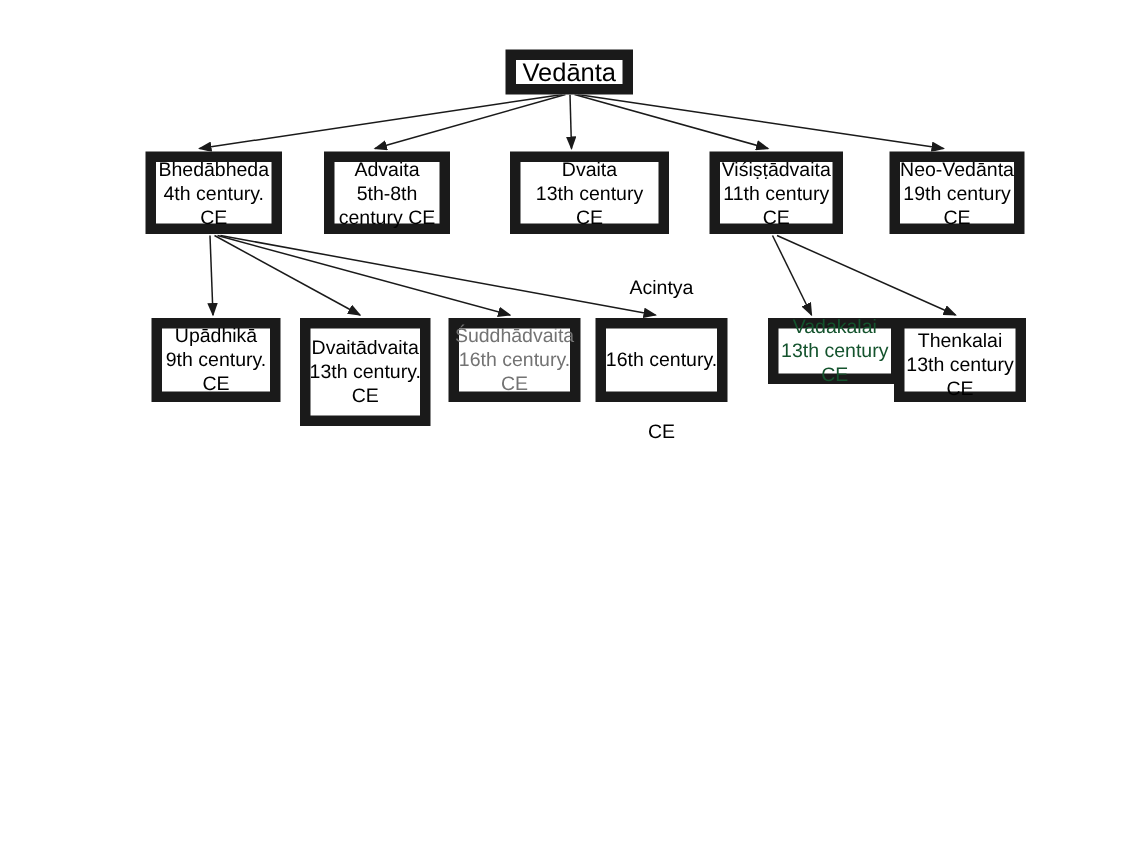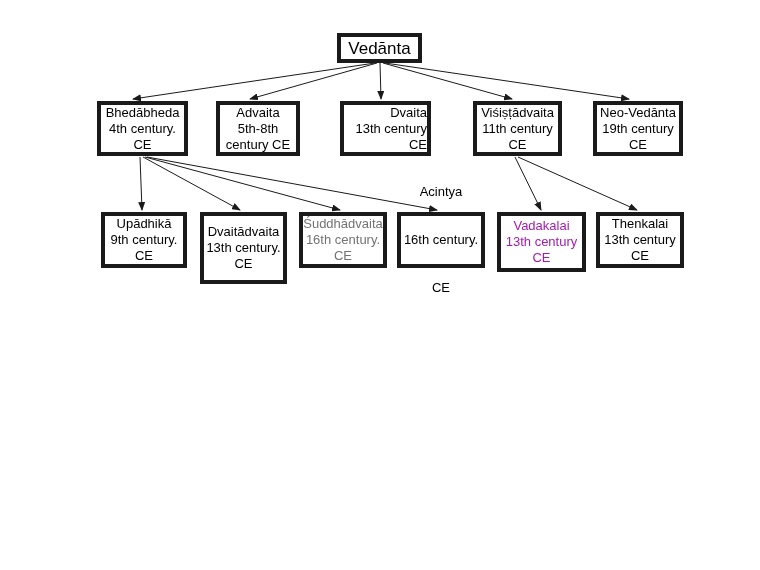--- a/index.html
+++ b/index.html
@@ -19,21 +19,21 @@
     position: absolute;
     left: 0;
     top: 0;
     width: 760px;
     height: 570px;
   }
   .node {
     position: absolute;
     box-sizing: border-box;
     background: #ffffff;
-    border: 4px solid #4c1d95;
+    border: 7px solid #4c1d95;
     display: flex;
     flex-direction: column;
     align-items: center;
     justify-content: center;
     text-align: center;
     color: #000000;
     z-index: 2;
   }
   .node .line {
     display: block;
@@ -82,21 +82,21 @@
       <div class="node node-level1" style="left: 97px; top: 101px; width: 91px; height: 55px; border-color: rgb(26, 26, 26); color: rgb(0, 0, 0);">
         <span class="line">Bhedābheda</span>
         <span class="line">4th century.</span>
         <span class="line">CE</span>
       </div>
       <div class="node node-level1" style="left: 216px; top: 101px; width: 84px; height: 55px; border-color: rgb(26, 26, 26); color: rgb(0, 0, 0);">
         <span class="line">Advaita</span>
         <span class="line">5th-8th</span>
         <span class="line">century CE</span>
       </div>
-      <div class="node node-level1" style="left: 340px; top: 101px; width: 91px; height: 55px; border-color: rgb(26, 26, 26); color: rgb(0, 0, 0); align-items: flex-end;">
+      <div class="node node-level1" style="left: 340px; top: 101px; width: 106px; height: 55px; border-color: rgb(26, 26, 26); color: rgb(0, 0, 0);">
         <span class="line">Dvaita</span>
         <span class="line">13th century</span>
         <span class="line">CE</span>
       </div>
       <div class="node node-level1" style="left: 473px; top: 101px; width: 89px; height: 55px; border-color: rgb(26, 26, 26); color: rgb(0, 0, 0);">
         <span class="line">Viśiṣṭādvaita</span>
         <span class="line">11th century</span>
         <span class="line">CE</span>
       </div>
       <div class="node node-level1" style="left: 593px; top: 101px; width: 90px; height: 55px; border-color: rgb(26, 26, 26); color: rgb(0, 0, 0);">
@@ -117,21 +117,21 @@
       <div class="node node-level2" style="left: 299px; top: 212px; width: 88px; height: 56px; border-color: rgb(26, 26, 26); color: #737373;">
         <span class="line">Śuddhādvaita</span>
         <span class="line">16th century.</span>
         <span class="line">CE</span>
       </div>
       <div class="node node-level2" style="left: 397px; top: 212px; width: 88px; height: 56px; border-color: rgb(26, 26, 26); color: rgb(0, 0, 0); gap: 32px;">
         <span class="line">Acintya</span>
         <span class="line">16th century.</span>
         <span class="line">CE</span>
       </div>
-      <div class="node node-level2" style="left: 497px; top: 212px; width: 89px; height: 60px; border-color: rgb(26, 26, 26); color: #a21caf;">
+      <div class="node node-level2" style="left: 512px; top: 212px; width: 89px; height: 44px; border-color: rgb(26, 26, 26); color: #14532d;">
         <span class="line">Vadakalai</span>
         <span class="line">13th century</span>
         <span class="line">CE</span>
       </div>
       <div class="node node-level2" style="left: 596px; top: 212px; width: 88px; height: 56px; border-color: rgb(26, 26, 26); color: rgb(0, 0, 0); justify-content: space-between;">
         <span class="line">Thenkalai</span>
         <span class="line">13th century</span>
         <span class="line">CE</span>
       </div>
     </div>

